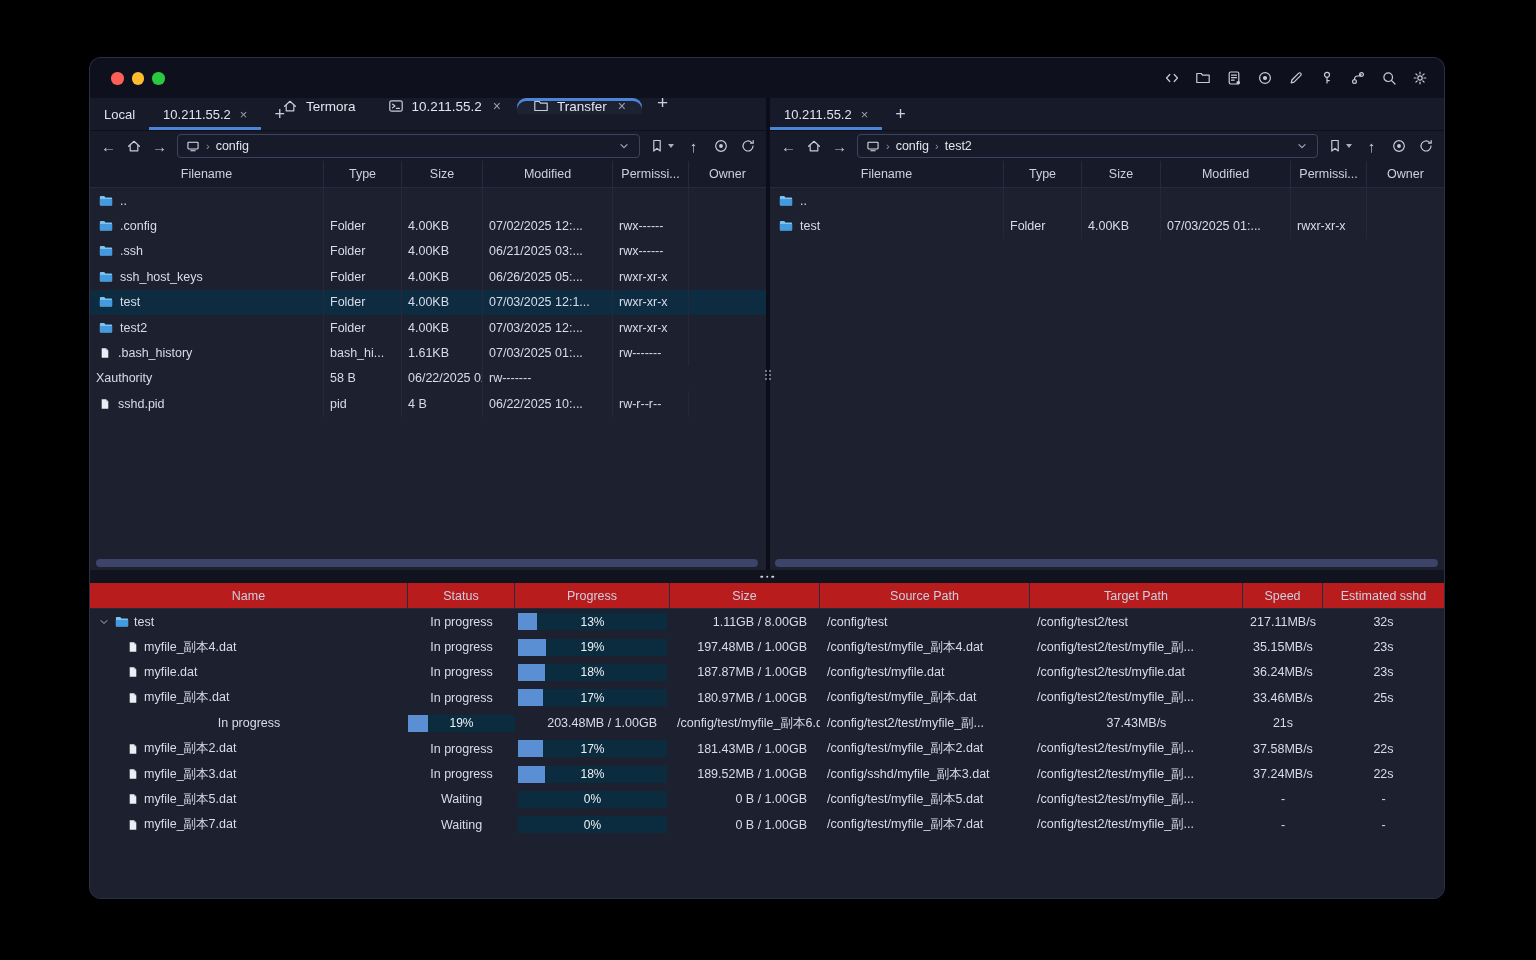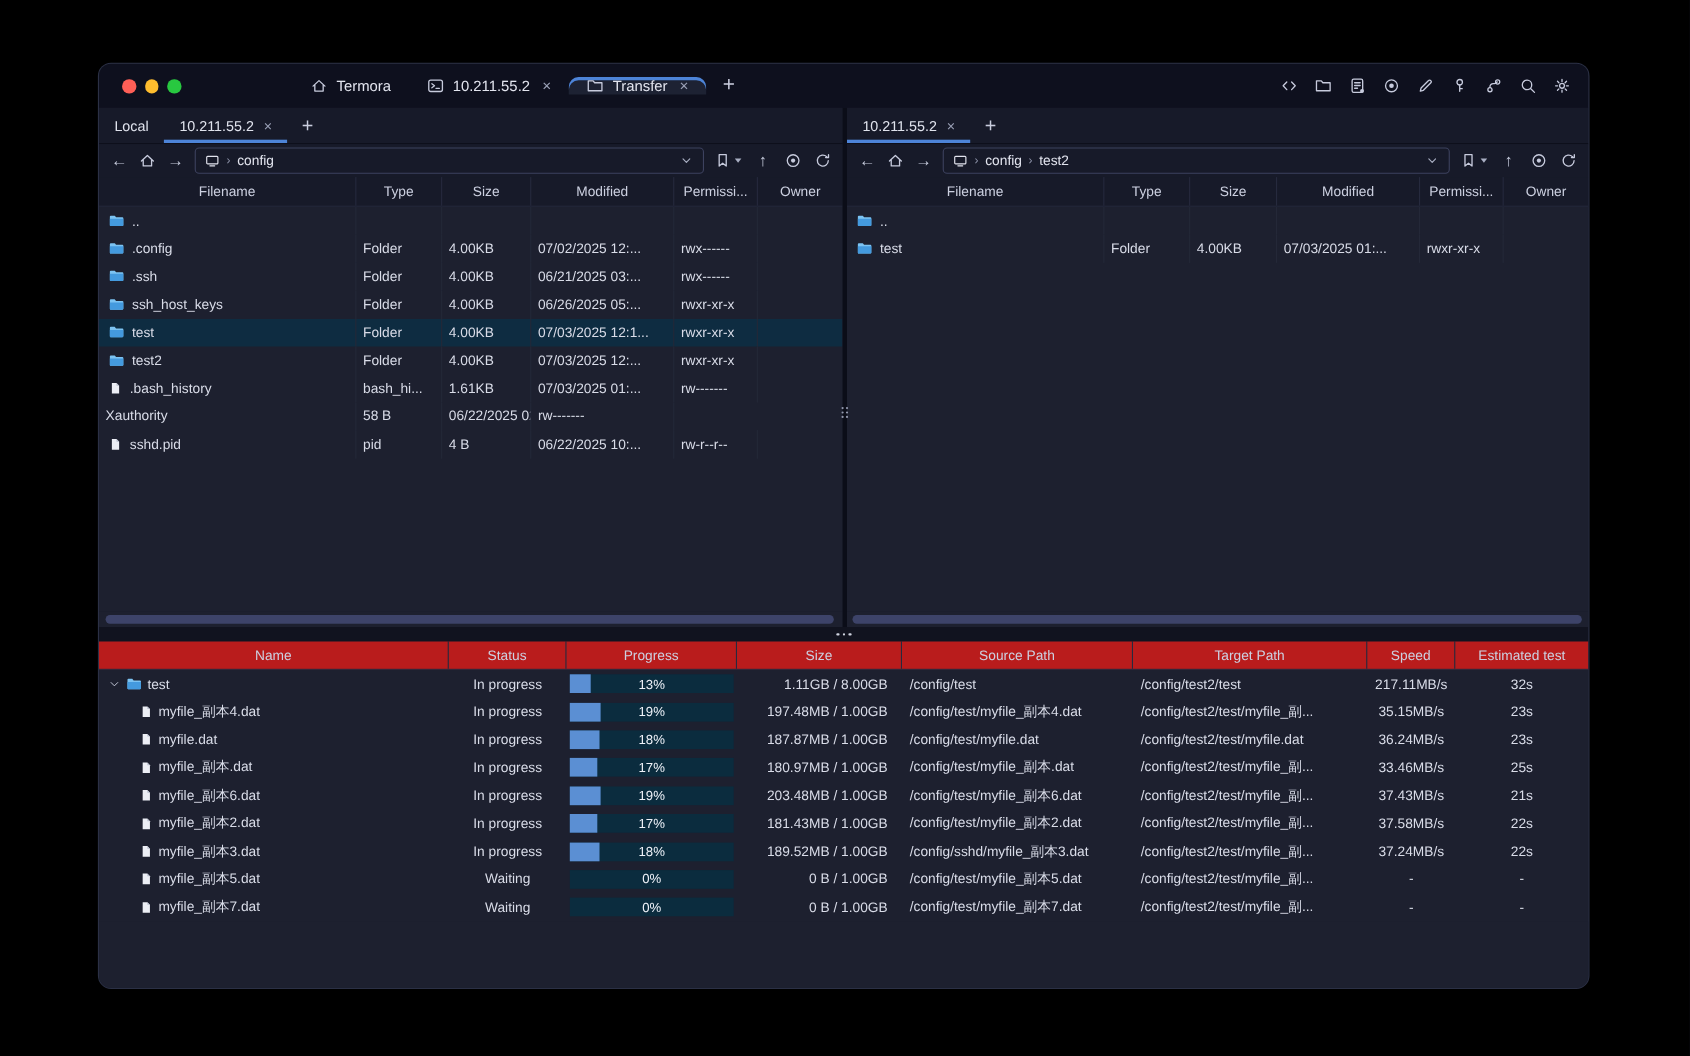--- a/index.html
+++ b/index.html
@@ -6,21 +6,21 @@
   body{width:1536px;height:960px;position:relative;overflow:hidden;
        font-family:"Liberation Sans","DejaVu Sans",sans-serif;
        -webkit-font-smoothing:antialiased;}
   .window{position:absolute;left:90px;top:58px;width:1354px;height:840px;
           background:#1d202f;border-radius:11px;overflow:hidden;
           box-shadow:0 0 0 1px #2b3045,0 24px 60px rgba(0,0,0,.65);}
   
   .titlebar{position:relative;height:40px;background:#0e101e;}
   .lights{position:absolute;left:21px;top:14px;display:flex;gap:8px;}
   .light{width:12.5px;height:12.5px;border-radius:50%;}
-  .tt-tabs{position:absolute;left:176px;top:0;height:40px;display:flex;align-items:center;}
+  .tt-tabs{position:absolute;left:176px;top:16px;height:40px;display:flex;align-items:flex-end;}
   .tt-tab{display:flex;align-items:center;gap:8px;padding:0 16px;color:#e3e5ef;font-size:13.5px;white-space:nowrap;}
   .tt-tab.active{background:#1d2233;border-radius:9px 9px 0 0;box-shadow:inset 0 3px 0 #4d84d8;}
   .tt-close{color:#9aa0b6;font-size:14px;margin-left:3px;}
   .tt-plus{display:flex;align-items:center;padding:0 15px;color:#c9cdde;font-size:19px;font-weight:300;}
   .tt-actions{position:absolute;right:16px;top:0;height:40px;display:flex;align-items:center;gap:15px;color:#c7cbdd;}
   .i16{width:16px;height:16px;display:inline-block;color:#c7cbdd;flex:0 0 auto;}
   .i14{width:14px;height:14px;display:inline-block;flex:0 0 auto;}
   .i12{width:12px;height:12px;display:inline-block;flex:0 0 auto;}
   .i16 svg,.i14 svg,.i12 svg{width:100%;height:100%;display:block;}
   
@@ -516,21 +516,21 @@
 
   <div class="transfer">
     <div class="thead" id="thead">
         <div class="hc">Name</div>
         <div class="hc">Status</div>
         <div class="hc">Progress</div>
         <div class="hc">Size</div>
         <div class="hc">Source Path</div>
         <div class="hc">Target Path</div>
         <div class="hc">Speed</div>
-        <div class="hc">Estimated test</div>
+        <div class="hc">Estimated sshd</div>
       </div>
     <div id="trows">
         <div class="trow">
           <div class="tc name">
             <span class="expander"><svg viewBox="0 0 16 16" fill="none" stroke="currentColor" stroke-width="1.2" stroke-linecap="round" stroke-linejoin="round">
                 <path d="M4 6l4 4 4-4"></path>
               </svg></span>
             <span class="i14">
               <svg viewBox="0 0 16 16">
                 <path fill="#7cc3f2" d="M1 3.3c0-.5.4-.9.9-.9h3.7c.3 0 .6.1.8.4l1 1.3h6.7c.5 0 .9.4.9.9v7.3c0 .5-.4.9-.9.9H1.9a.9.9 0 0 1-.9-.9z"></path>
@@ -618,124 +618,114 @@
               <span class="plabel">17%</span>
             </span>
           </div>
           <div class="tc right">180.97MB / 1.00GB</div>
           <div class="tc path">/config/test/myfile_副本.dat</div>
           <div class="tc path">/config/test2/test/myfile_副...</div>
           <div class="tc center">33.46MB/s</div>
           <div class="tc center">25s</div>
         </div>
         <div class="trow">
+          <div class="tc center">In progress</div>
+          <div class="tc center">
+            <span class="pbar">
+              <span class="pfill" style="width: 19%;"></span>
+              <span class="plabel">19%</span>
+            </span>
+          </div>
+          <div class="tc right">203.48MB / 1.00GB</div>
+          <div class="tc path">/config/test/myfile_副本6.dat</div>
+          <div class="tc path">/config/test2/test/myfile_副...</div>
+          <div class="tc center">37.43MB/s</div>
+          <div class="tc center">21s</div>
+        </div>
+        <div class="trow">
           <div class="tc name">
             <span class="indent"></span>
             <span class="i12">
               <svg viewBox="0 0 16 16">
                 <path fill="#eceef5" d="M3.6 1.6h5.6l3.2 3.2v9.6H3.6z"></path>
                 <path fill="#b9bfcf" d="M9.2 1.6l3.2 3.2H9.2z"></path>
               </svg>
             </span>
-            <span>myfile_副本6.dat</span>
+            <span>myfile_副本2.dat</span>
           </div>
           <div class="tc center">In progress</div>
           <div class="tc center">
             <span class="pbar">
-              <span class="pfill" style="width: 19%;"></span>
-              <span class="plabel">19%</span>
-            </span>
-          </div>
-          <div class="tc right">203.48MB / 1.00GB</div>
-          <div class="tc path">/config/test/myfile_副本6.dat</div>
+              <span class="pfill" style="width: 17%;"></span>
+              <span class="plabel">17%</span>
+            </span>
+          </div>
+          <div class="tc right">181.43MB / 1.00GB</div>
+          <div class="tc path">/config/test/myfile_副本2.dat</div>
           <div class="tc path">/config/test2/test/myfile_副...</div>
-          <div class="tc center">37.43MB/s</div>
-          <div class="tc center">21s</div>
+          <div class="tc center">37.58MB/s</div>
+          <div class="tc center">22s</div>
         </div>
         <div class="trow">
           <div class="tc name">
             <span class="indent"></span>
             <span class="i12">
               <svg viewBox="0 0 16 16">
                 <path fill="#eceef5" d="M3.6 1.6h5.6l3.2 3.2v9.6H3.6z"></path>
                 <path fill="#b9bfcf" d="M9.2 1.6l3.2 3.2H9.2z"></path>
               </svg>
             </span>
-            <span>myfile_副本2.dat</span>
+            <span>myfile_副本3.dat</span>
           </div>
           <div class="tc center">In progress</div>
           <div class="tc center">
             <span class="pbar">
-              <span class="pfill" style="width: 17%;"></span>
-              <span class="plabel">17%</span>
-            </span>
-          </div>
-          <div class="tc right">181.43MB / 1.00GB</div>
-          <div class="tc path">/config/test/myfile_副本2.dat</div>
+              <span class="pfill" style="width: 18%;"></span>
+              <span class="plabel">18%</span>
+            </span>
+          </div>
+          <div class="tc right">189.52MB / 1.00GB</div>
+          <div class="tc path">/config/sshd/myfile_副本3.dat</div>
           <div class="tc path">/config/test2/test/myfile_副...</div>
-          <div class="tc center">37.58MB/s</div>
+          <div class="tc center">37.24MB/s</div>
           <div class="tc center">22s</div>
         </div>
         <div class="trow">
           <div class="tc name">
             <span class="indent"></span>
             <span class="i12">
               <svg viewBox="0 0 16 16">
                 <path fill="#eceef5" d="M3.6 1.6h5.6l3.2 3.2v9.6H3.6z"></path>
                 <path fill="#b9bfcf" d="M9.2 1.6l3.2 3.2H9.2z"></path>
               </svg>
             </span>
-            <span>myfile_副本3.dat</span>
-          </div>
-          <div class="tc center">In progress</div>
-          <div class="tc center">
-            <span class="pbar">
-              <span class="pfill" style="width: 18%;"></span>
-              <span class="plabel">18%</span>
-            </span>
-          </div>
-          <div class="tc right">189.52MB / 1.00GB</div>
-          <div class="tc path">/config/sshd/myfile_副本3.dat</div>
+            <span>myfile_副本5.dat</span>
+          </div>
+          <div class="tc center">Waiting</div>
+          <div class="tc center">
+            <span class="pbar">
+              <span class="pfill" style="width: 0%;"></span>
+              <span class="plabel">0%</span>
+            </span>
+          </div>
+          <div class="tc right">0 B / 1.00GB</div>
+          <div class="tc path">/config/test/myfile_副本5.dat</div>
           <div class="tc path">/config/test2/test/myfile_副...</div>
-          <div class="tc center">37.24MB/s</div>
-          <div class="tc center">22s</div>
+          <div class="tc center">-</div>
+          <div class="tc center">-</div>
         </div>
         <div class="trow">
           <div class="tc name">
             <span class="indent"></span>
             <span class="i12">
               <svg viewBox="0 0 16 16">
                 <path fill="#eceef5" d="M3.6 1.6h5.6l3.2 3.2v9.6H3.6z"></path>
                 <path fill="#b9bfcf" d="M9.2 1.6l3.2 3.2H9.2z"></path>
               </svg>
             </span>
-            <span>myfile_副本5.dat</span>
-          </div>
-          <div class="tc center">Waiting</div>
-          <div class="tc center">
-            <span class="pbar">
-              <span class="pfill" style="width: 0%;"></span>
-              <span class="plabel">0%</span>
-            </span>
-          </div>
-          <div class="tc right">0 B / 1.00GB</div>
-          <div class="tc path">/config/test/myfile_副本5.dat</div>
-          <div class="tc path">/config/test2/test/myfile_副...</div>
-          <div class="tc center">-</div>
-          <div class="tc center">-</div>
-        </div>
-        <div class="trow">
-          <div class="tc name">
-            <span class="indent"></span>
-            <span class="i12">
-              <svg viewBox="0 0 16 16">
-                <path fill="#eceef5" d="M3.6 1.6h5.6l3.2 3.2v9.6H3.6z"></path>
-                <path fill="#b9bfcf" d="M9.2 1.6l3.2 3.2H9.2z"></path>
-              </svg>
-            </span>
             <span>myfile_副本7.dat</span>
           </div>
           <div class="tc center">Waiting</div>
           <div class="tc center">
             <span class="pbar">
               <span class="pfill" style="width: 0%;"></span>
               <span class="plabel">0%</span>
             </span>
           </div>
           <div class="tc right">0 B / 1.00GB</div>

